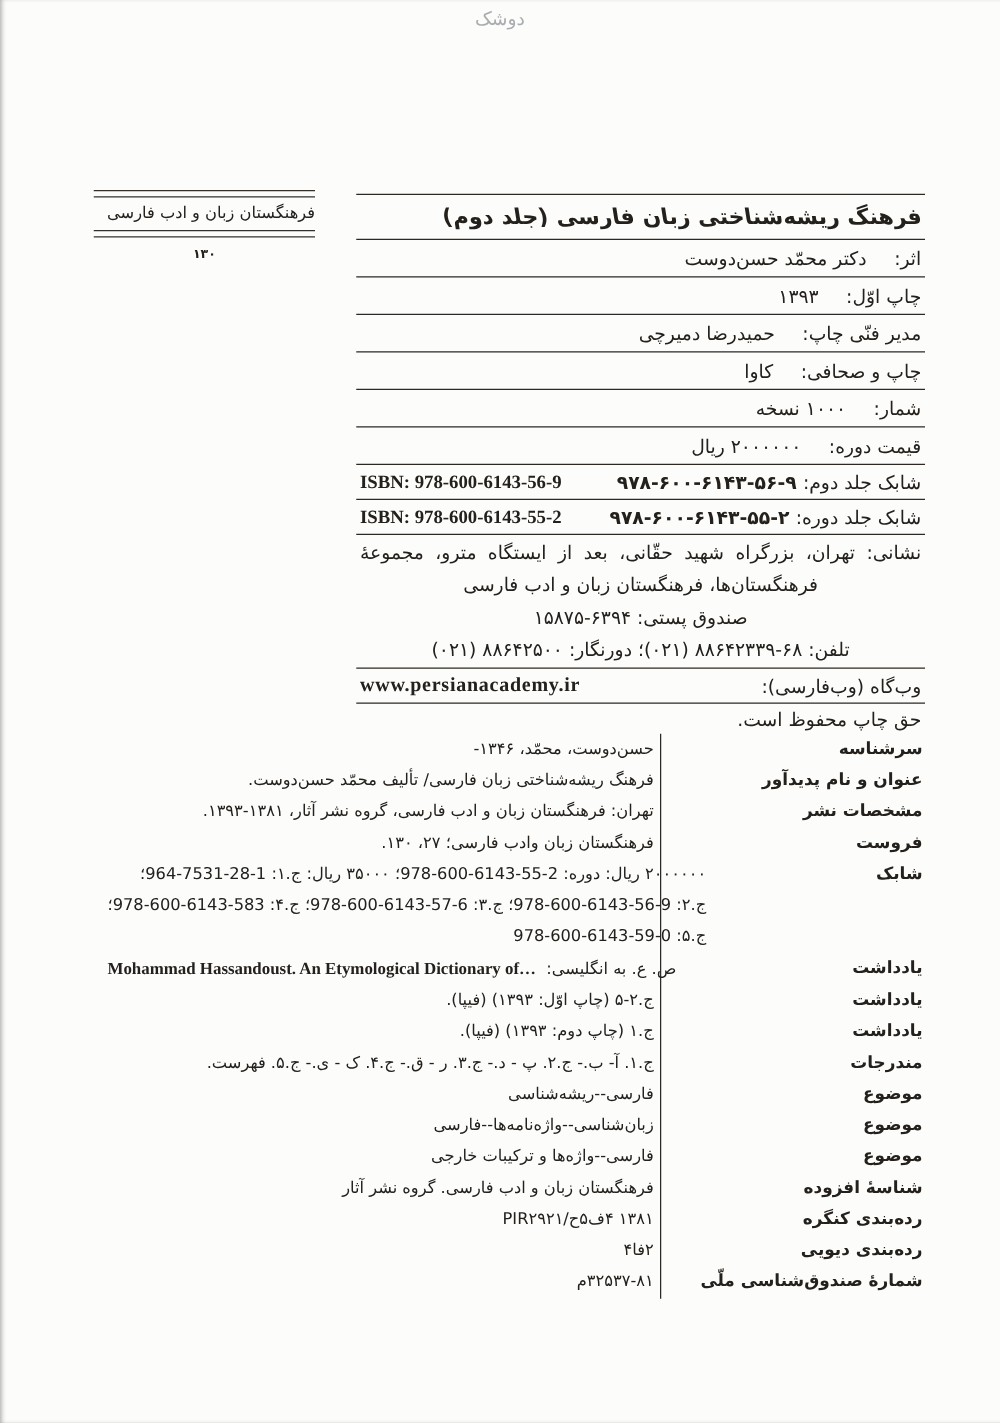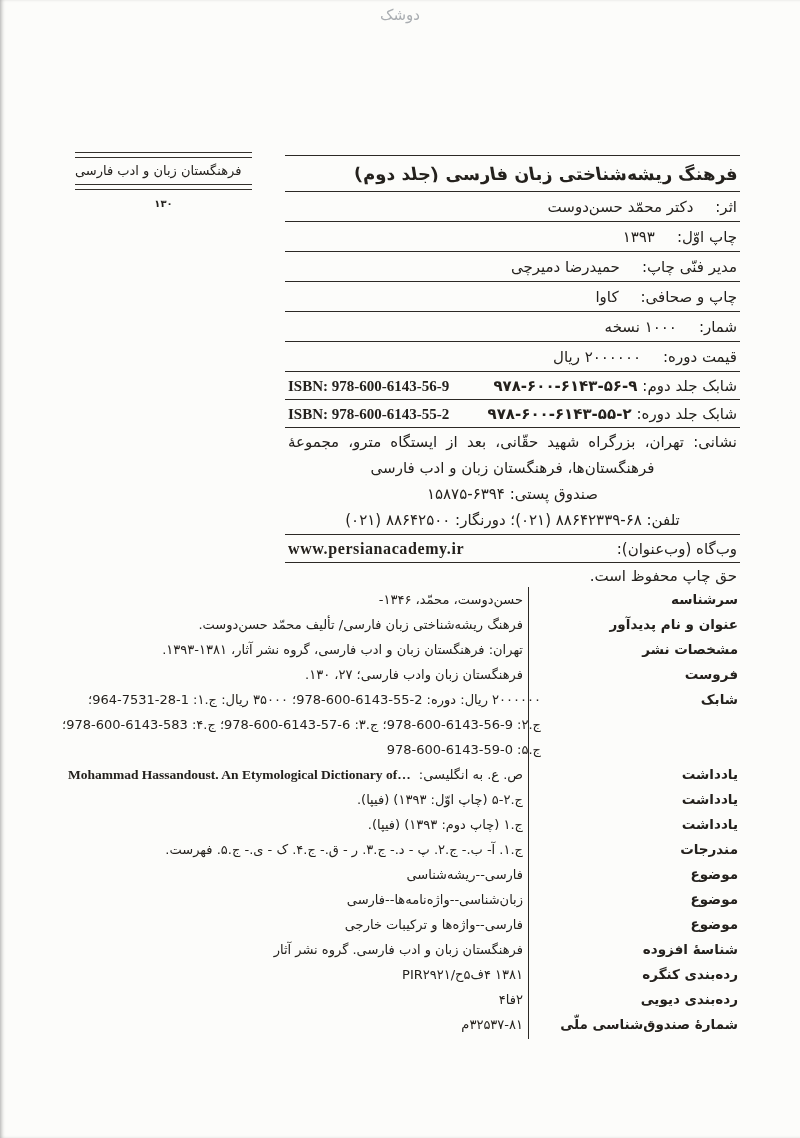--- a/index.html
+++ b/index.html
@@ -21,21 +21,21 @@
   }
   .wm-bottom{
     position:absolute;left:16px;top:1164px;
     font-size:21px;color:#b2b6bb;
     font-family:"Liberation Sans",sans-serif;
     letter-spacing:.5px;
   }
   
   .series-box{position:absolute;left:75px;top:152px;width:177px;}
   .dbl-rule{height:4px;border-top:1.2px solid #33302b;border-bottom:1.2px solid #33302b;}
-  .series-name{direction:rtl;text-align:left;font-size:13px;padding:5px 0 6px 0;}
+  .series-name{direction:rtl;text-align:right;font-size:13px;padding:5px 0 6px 0;}
   .series-num{direction:rtl;text-align:center;font-size:10px;font-weight:bold;padding-top:8px;}
   
   .colophon{
     position:absolute;left:285px;top:155px;width:455px;
     border-top:1.6px solid #2c2925;
     font-size:15px;
   }
   .t-row,.t-title,.t-isbn,.t-addr,.t-web,.t-copy{
     border-bottom:1.6px solid #2c2925;
     direction:rtl;text-align:right;
@@ -56,21 +56,21 @@
   .addr-center{text-align:center;}
   .t-web{height:28px;line-height:28px;display:flex;direction:ltr;justify-content:space-between;align-items:center;gap:41px;}
   .web-url{font-family:"Liberation Serif",serif;font-weight:bold;font-size:16px;letter-spacing:.6px;}
   .web-label{direction:rtl;}
   .t-copy{height:26px;line-height:26px;border-bottom:none;}
   
   .cip{position:absolute;left:62px;top:587px;width:676px;font-size:13px;}
   .cip-vline{position:absolute;left:528px;top:587px;width:1.3px;height:452px;background:#2c2925;}
   .cip-row{display:flex;direction:rtl;align-items:flex-start;}
   .cip-label{width:205px;direction:rtl;text-align:right;font-weight:bold;font-size:13.5px;line-height:25px;box-sizing:border-box;padding-left:14px;}
-  .cip-val{flex:1;direction:rtl;text-align:right;box-sizing:border-box;padding-right:10px;}
+  .cip-val{flex:1;direction:rtl;text-align:right;box-sizing:border-box;padding-right:10px;margin-left:24px;}
   .cip-line{line-height:25px;white-space:nowrap;}
   .latin{font-family:"Liberation Serif",serif;direction:ltr;unicode-bidi:isolate;margin-right:4px;font-size:13.5px;font-weight:bold;}
 </style>
 </head>
 <body>
 
 <div class="page">
 
   <div class="wm-top">دوشک</div>
 
@@ -116,21 +116,21 @@
 
     <div class="t-addr">
       <div class="addr-line addr-justify">نشانی: تهران، بزرگراه شهید حقّانی، بعد از ایستگاه مترو، مجموعۀ</div>
       <div class="addr-line addr-center">فرهنگستان‌ها، فرهنگستان زبان و ادب فارسی</div>
       <div class="addr-line addr-center">صندوق پستی: ۶۳۹۴-۱۵۸۷۵</div>
       <div class="addr-line addr-center">تلفن: ۶۸-۸۸۶۴۲۳۳۹ (۰۲۱)؛  دورنگار: ۸۸۶۴۲۵۰۰ (۰۲۱)</div>
     </div>
 
     <div class="t-web">
       <span class="web-url">www.persianacademy.ir</span>
-      <span class="web-label">وب‌گاه (وب‌عنوان):</span>
+      <span class="web-label">وب‌گاه (وب‌فارسی):</span>
     </div>
 
     <div class="t-copy">
       <span>حق چاپ محفوظ است.</span>
     </div>
   </div>
 
   <div class="cip-vline"></div>
 
   <div class="cip">

